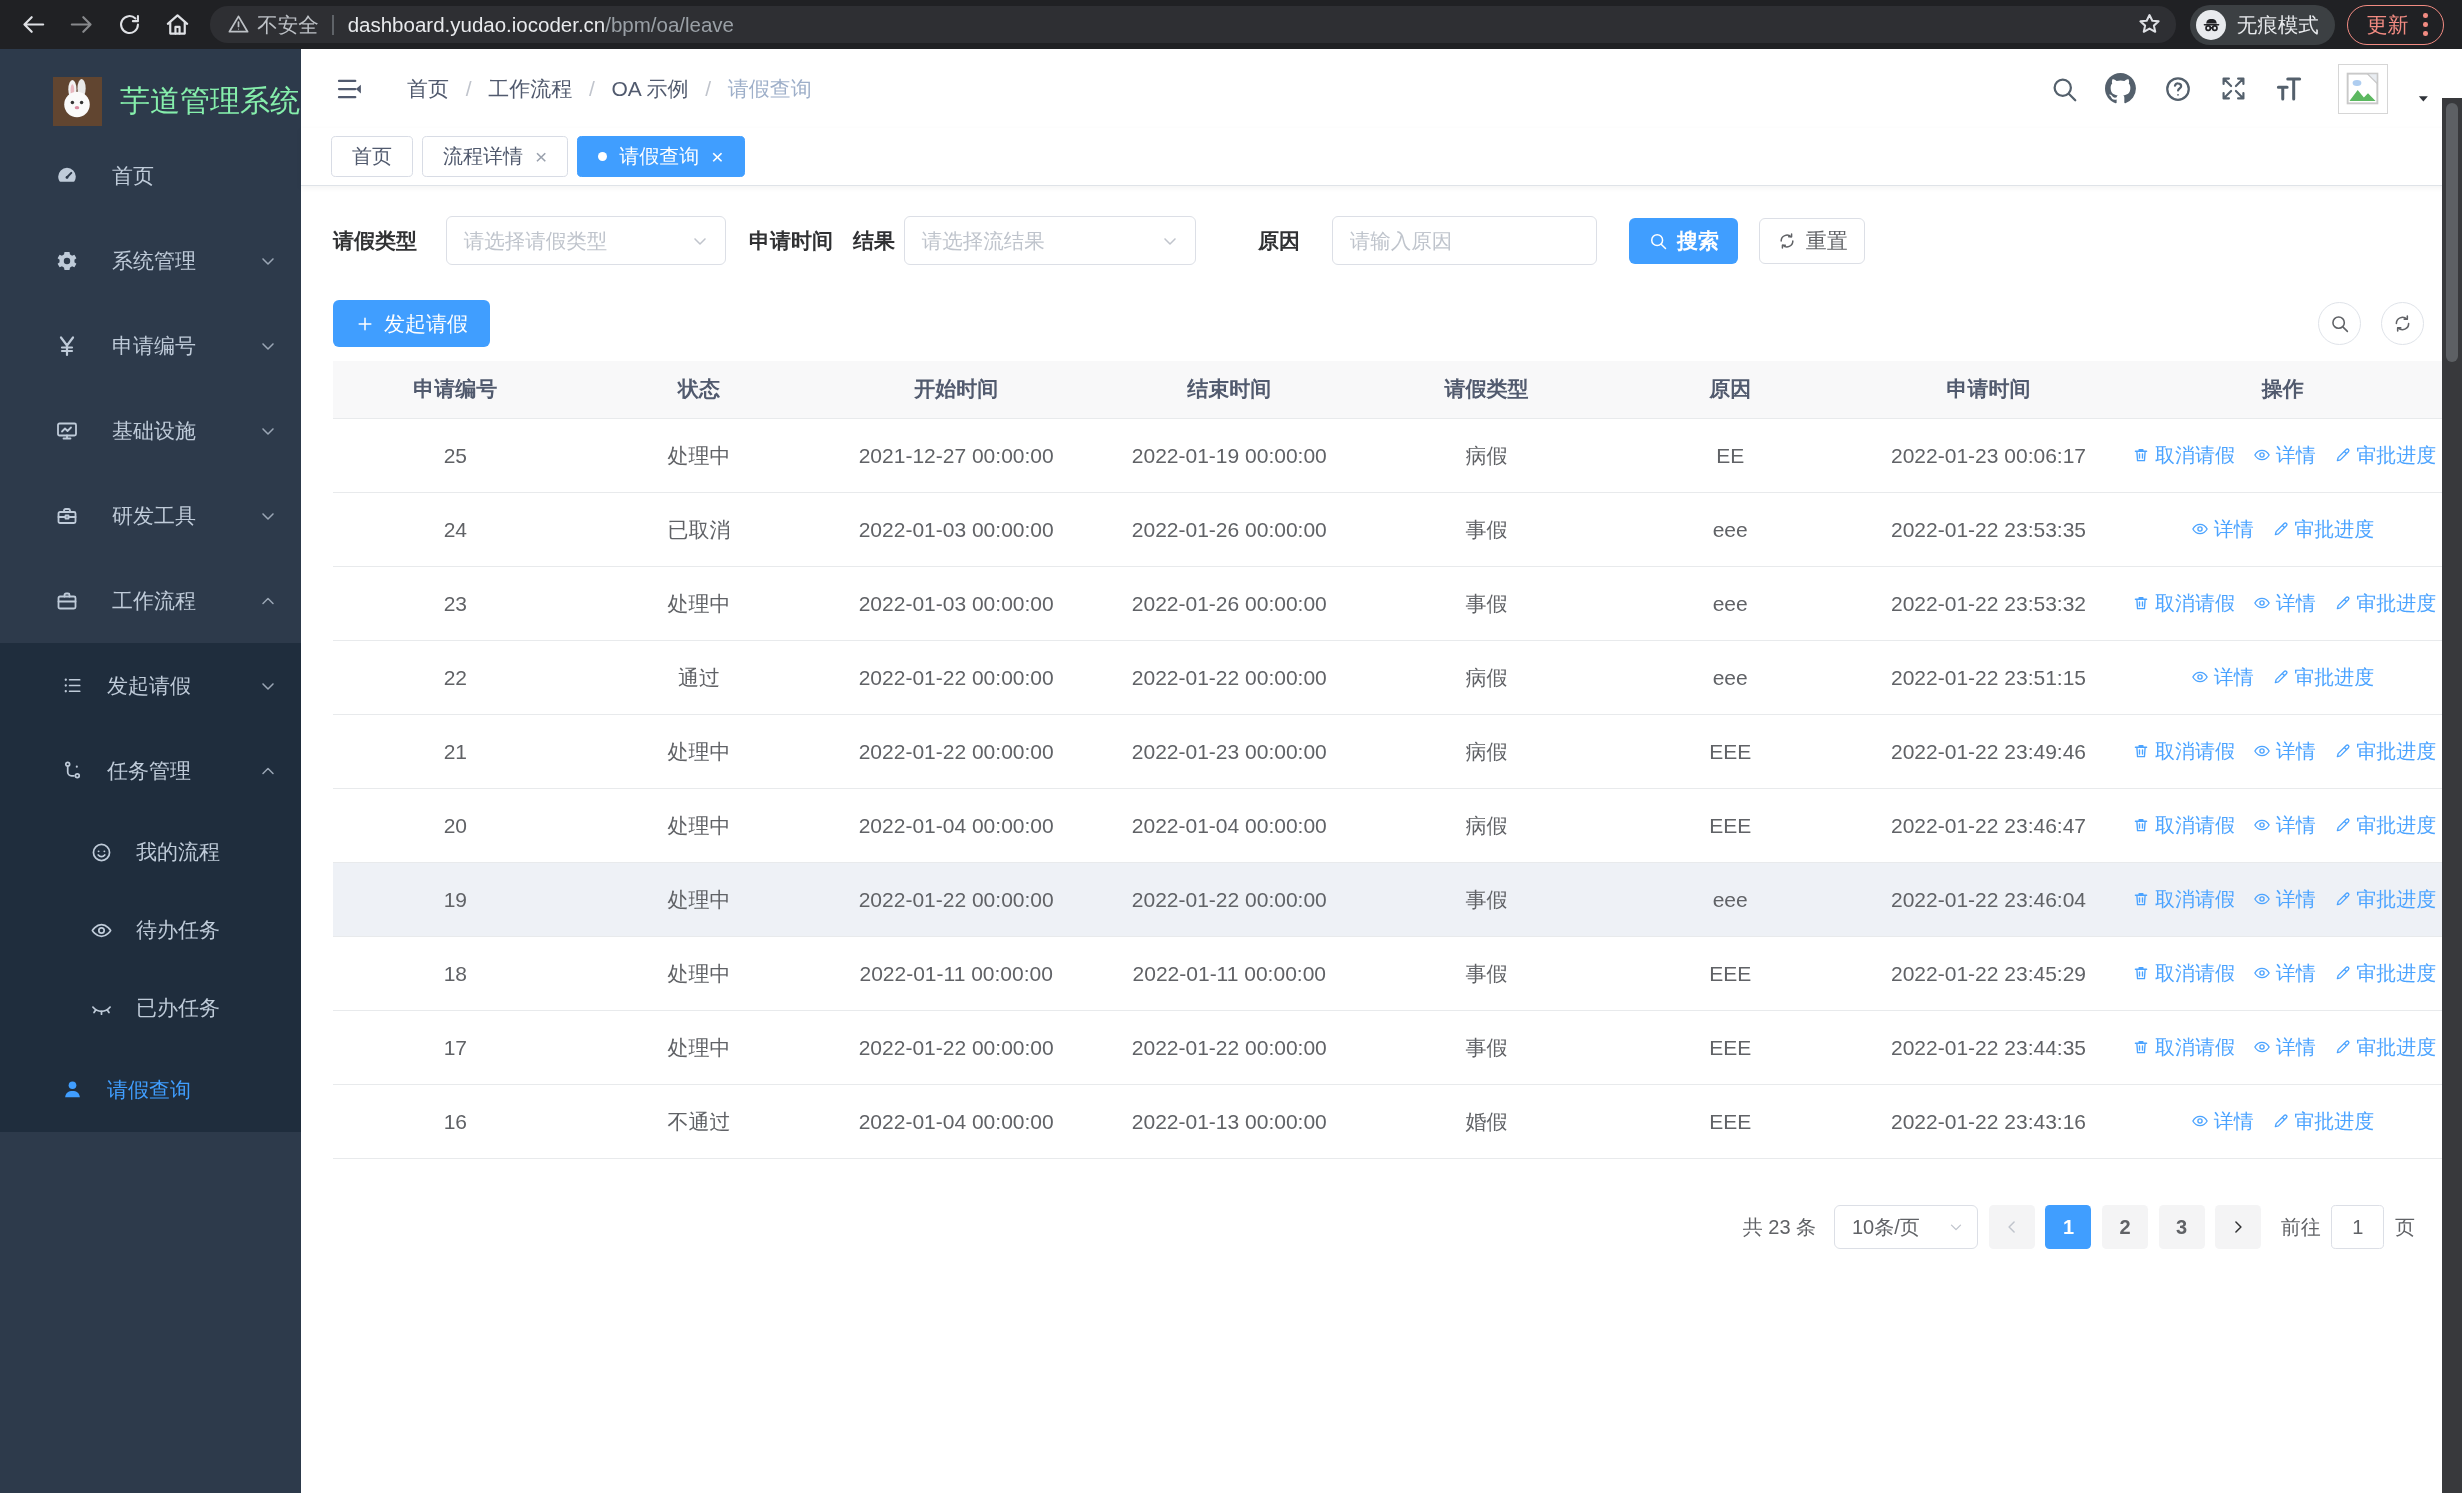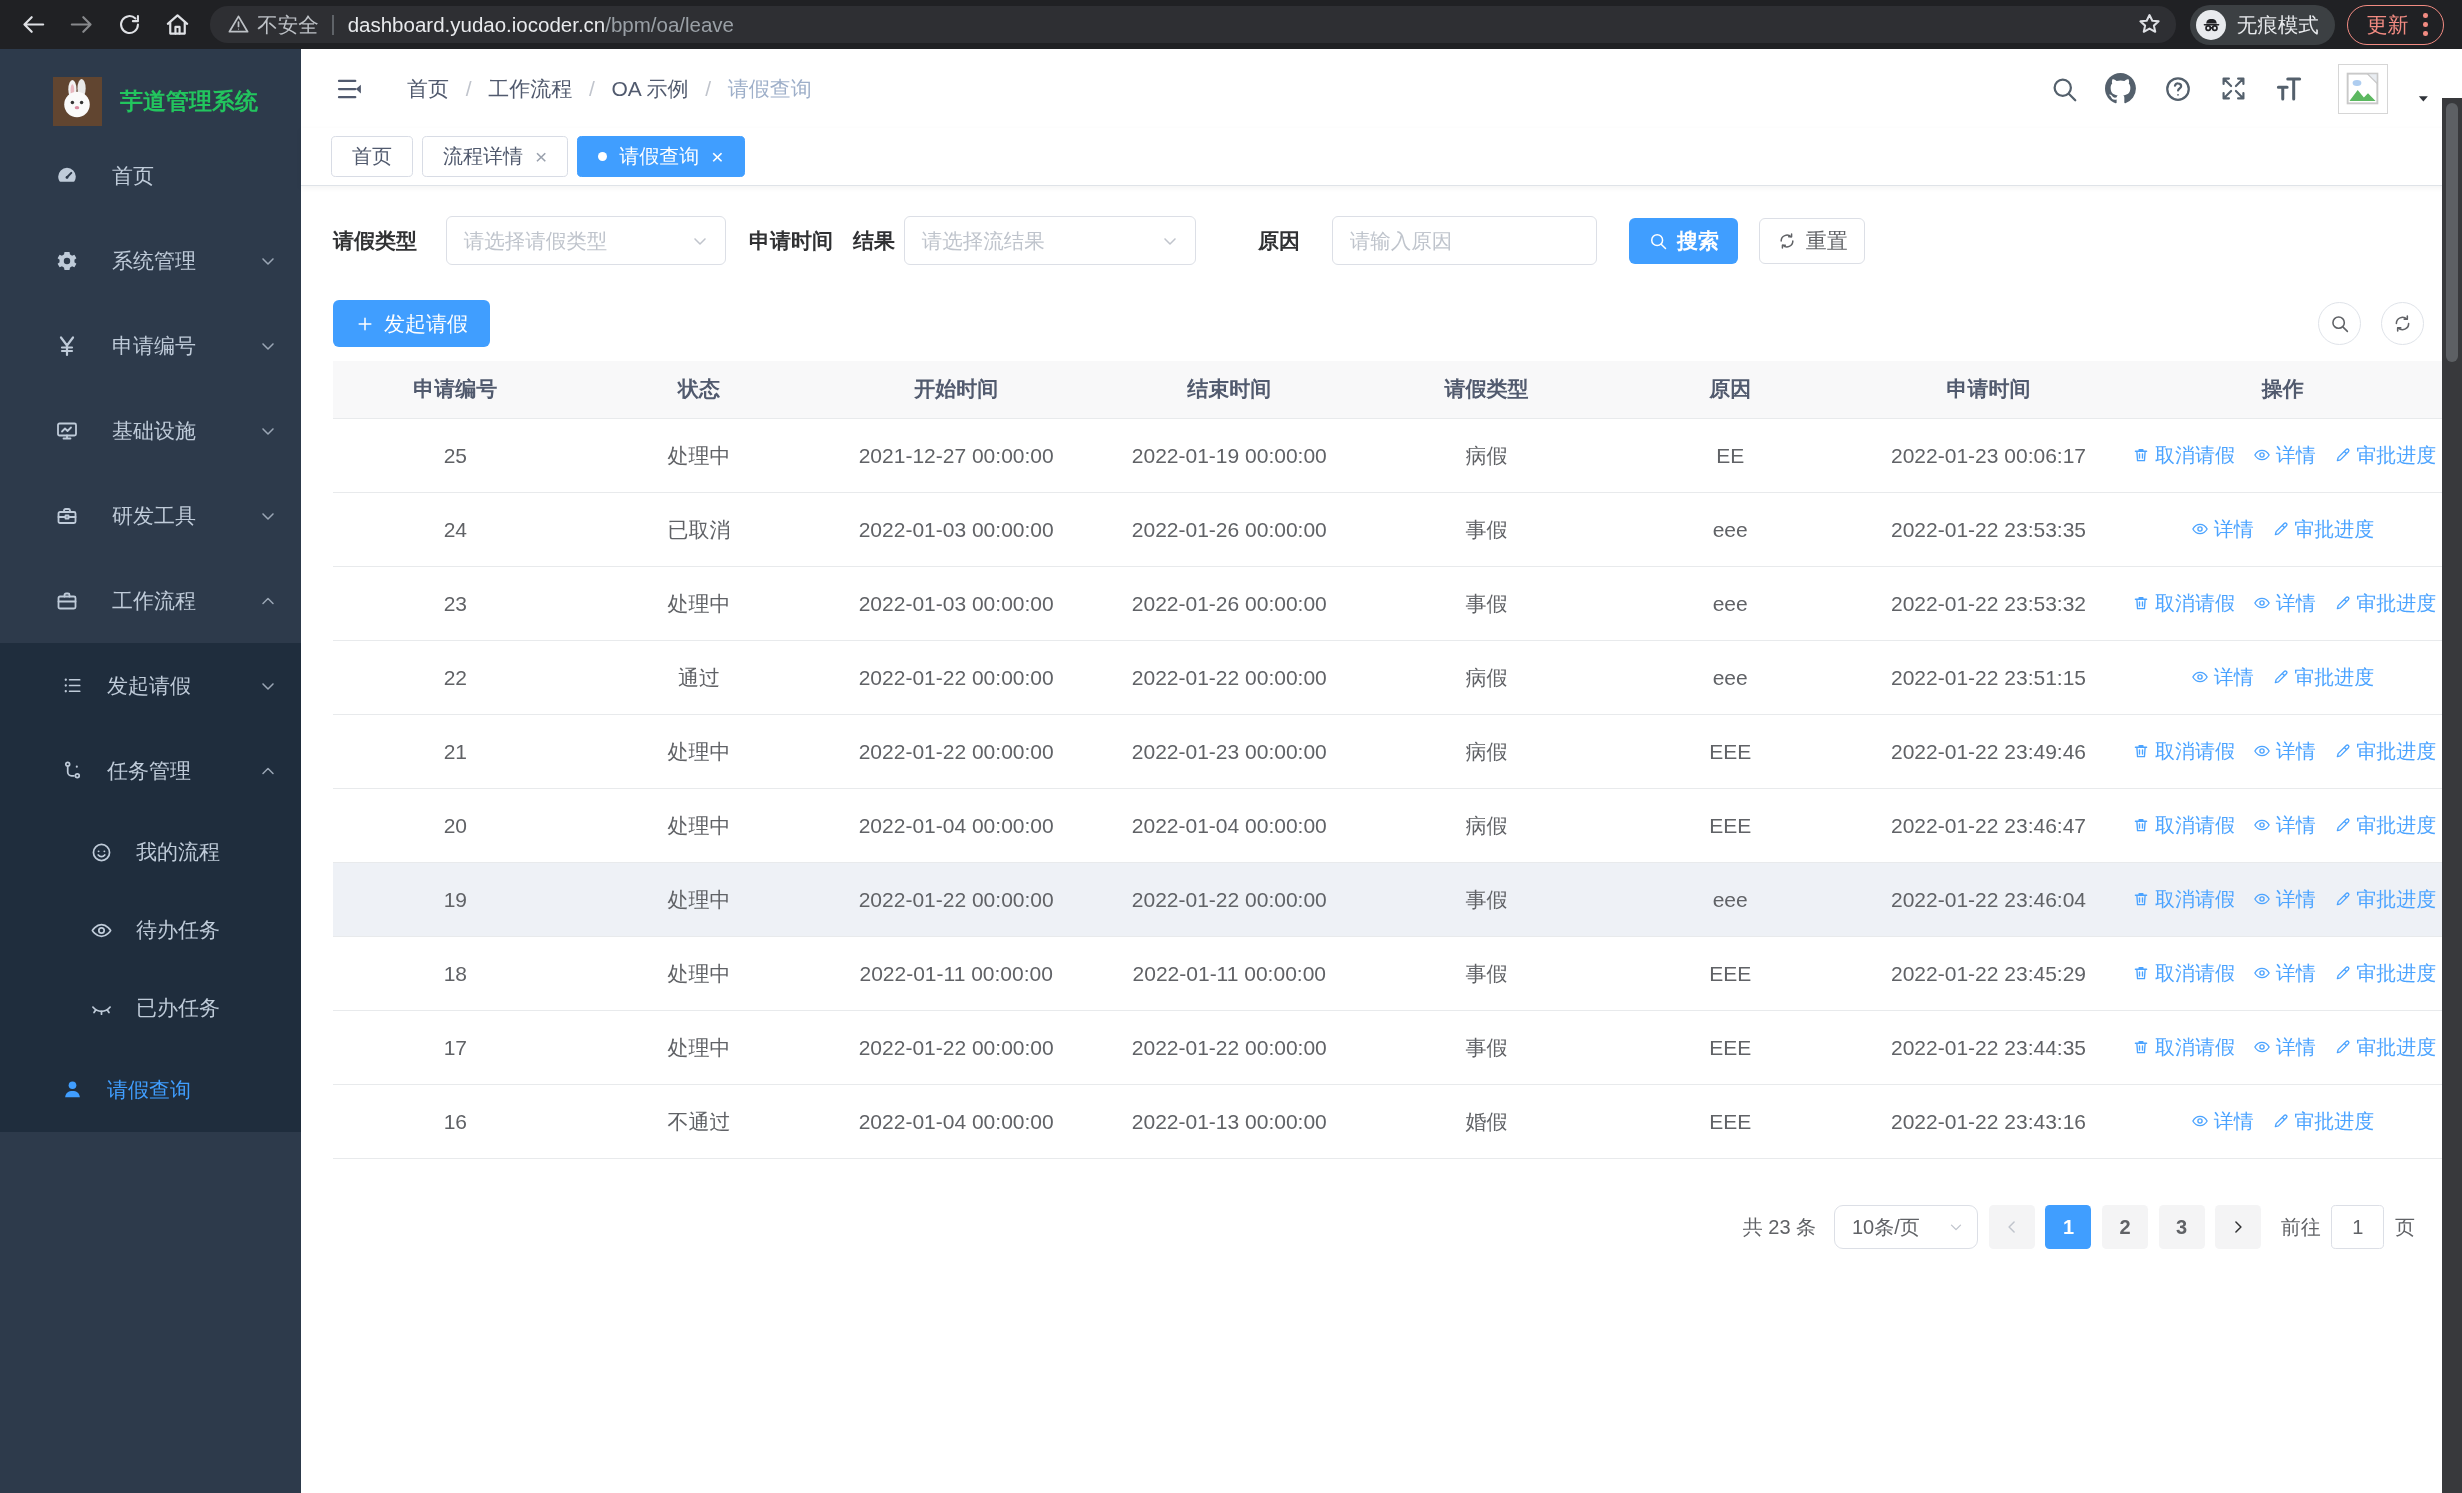--- a/index.html
+++ b/index.html
@@ -24,21 +24,21 @@
   .kebab { display:flex; flex-direction:column; gap:4.6px; }
   .kebab i { width:4.6px; height:4.6px; border-radius:50%; background:#f28b82; display:block; }
 
   
   .window { display:flex; height:1445px; position:relative; }
 
   
   .sidebar { width:301px; background:var(--sidebar-bg,#2d3a4b); color:#bfcbd9; flex-shrink:0; overflow:hidden; }
   .logo-row { height:84px; display:flex; align-items:center; padding:20px 0 0 53px; gap:18px; }
   .logo-img { width:49px; height:49px; flex-shrink:0; }
-  .logo-title { color:#22c55e; font-size:23px; font-weight:700; white-space:nowrap; }
+  .logo-title { color:#86efac; font-size:30px; font-weight:400; white-space:nowrap; }
   .menu-item { display:flex; align-items:center; cursor:pointer; font-size:21px; color:#bfcbd9; }
   .menu-item .mi-icon { flex-shrink:0; }
   .menu-item.root { height:85px; padding:0 23px 0 55px; }
   .menu-item.root .mi-label { margin-left:33px; }
   .menu-item.sub { height:85px; padding:0 23px 0 61px; }
   .menu-item.sub .mi-label { margin-left:23px; }
   .menu-item.subsub { height:78px; padding:0 23px 0 90px; }
   .menu-item.subsub .mi-label { margin-left:23px; }
   .mi-arrow { margin-left:auto; color:#9aa6b5; }
   .submenu { background:var(--submenu-bg,#1f2d3d); }
@@ -87,21 +87,21 @@
   table { width:100%; border-collapse:collapse; table-layout:fixed; }
   th { height:58px; background:#f8f8f9; color:#515a6e; font-size:21px; font-weight:700; border-bottom:1.5px solid #e8eaec; text-align:center; }
   td { height:74px; font-size:21px; color:#606266; text-align:center; border-bottom:1.5px solid #e8eaec; white-space:nowrap; }
   tr.hl td { background:#eef1f6; }
   .ops { font-size:20px; }
   .op { color:#4ba3ff; display:inline-flex; align-items:center; gap:4.6px; margin:0 9px; cursor:pointer; text-decoration:none; white-space:nowrap; }
 
   
   .pagination { display:flex; align-items:center; justify-content:flex-end; gap:10.6px; margin-top:46px; padding-right:27px; font-size:20px; color:#606266; }
   .pg-total { margin-right:7.6px; }
-  .pg-size { width:144px; height:44px; padding:0 12px 0 16.7px; font-size:20px; color:#606266;border-radius:9px; }
+  .pg-size { width:144px; height:44px; padding:0 12px 0 16.7px; font-size:20px; color:#606266; }
   .pg-btn { min-width:46px; height:44px; border-radius:4.6px; background:#f4f4f5; color:#606266; display:flex; align-items:center; justify-content:center; font-size:20px; font-weight:700; cursor:pointer; }
   .pg-btn.arrow.prev { color:#c0c4cc; }
   .pg-btn.arrow.next { color:#303133; }
   .pg-btn.active { background:var(--primary,#409eff); color:#fff; }
   .pg-goto { display:flex; align-items:center; gap:10.6px; margin-left:9px; }
   .pg-input { width:53px; height:44px; border:1.5px solid #dcdfe6; border-radius:4.6px; text-align:center; font-size:20px; color:#606266; outline:none; }
 
   
   .scrollbar { position:absolute; right:0; top:49px; bottom:0; width:20px; background:#38393c; z-index:60; }
   .scrollbar .thumb { position:absolute; top:4.6px; left:3.8px; width:12px; height:259px; border-radius:6px; background:#5d6064; }

